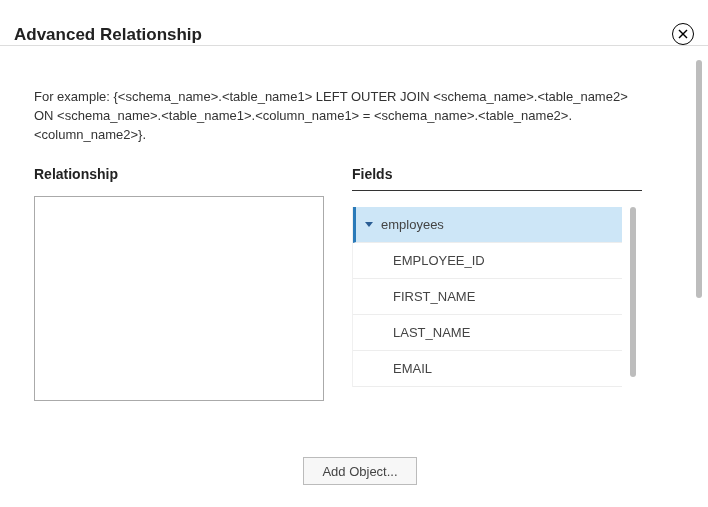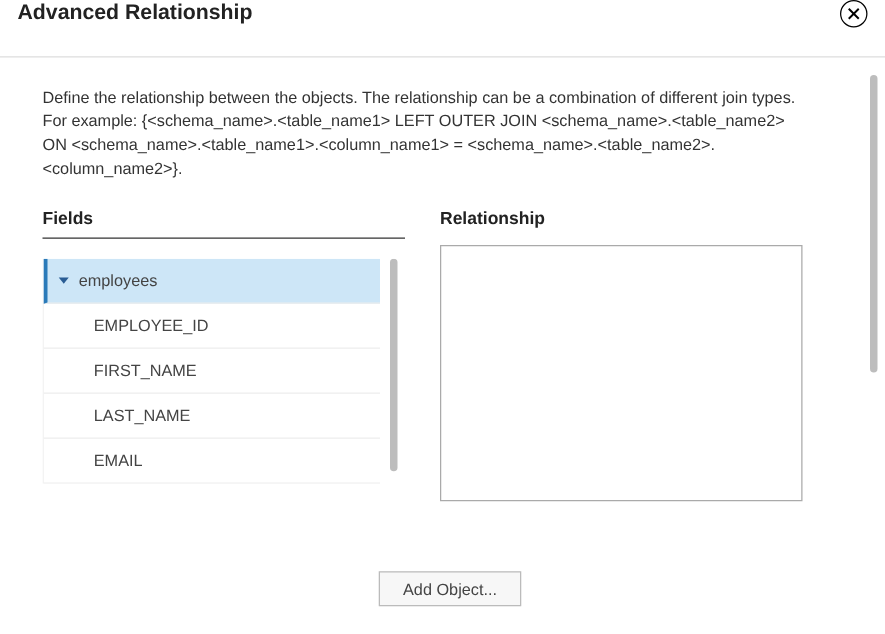--- a/index.html
+++ b/index.html
@@ -13,21 +13,21 @@
   }
   .dialog {
     position: relative;
     width: 708px; height: 507px;
     display: flex;
     flex-direction: column;
   }
   .titlebar {
     height: 46px;
     display: flex;
-    align-items: flex-start;
+    align-items: flex-end;
     justify-content: space-between;
     padding: 0 14px;
     border-bottom: 1px solid #ddd;
   }
   .title {
     font-size: 17px; font-weight: 600; color: #222;
   }
   .close-btn {
     width: 22px; height: 22px;
     border: 1.5px solid #000;
@@ -165,25 +165,30 @@
         <line x1="1" y1="1" x2="9" y2="9" stroke="#000" stroke-width="1.5"></line>
         <line x1="9" y1="1" x2="1" y2="9" stroke="#000" stroke-width="1.5"></line>
       </svg>
     </div>
   </div>
 
   <div class="body">
     <div class="body-scrollbar"></div>
 
     <div class="desc">
-      <span>Define the relationship between the objects. The relationship can be a combination of different join types.</span><br>
+      <br>
       <span>For example: {&lt;schema_name&gt;.&lt;table_name1&gt; LEFT OUTER JOIN &lt;schema_name&gt;.&lt;table_name2&gt; ON &lt;schema_name&gt;.&lt;table_name1&gt;.&lt;column_name1&gt; = &lt;schema_name&gt;.&lt;table_name2&gt;.&lt;column_name2&gt;}.</span>
     </div>
 
     <div class="columns">
+
+      <div class="col rel-col">
+        <div class="col-header" style="border-bottom:none;">Relationship</div>
+        <textarea class="rel-box" style=""></textarea>
+      </div>
 
       <div class="col fields-col">
         <div class="col-header">Fields</div>
 
         <div class="fields-container">
           <div class="fields-list">
 
             <div class="tree-row node">
               <span class="disclosure"></span>
               <span>employees</span>
@@ -199,25 +204,20 @@
               <span>LAST_NAME</span>
             </div>
             <div class="tree-row child">
               <span>EMAIL</span>
             </div>
           </div>
           <div class="fields-scrollbar"></div>
         </div>
       </div>
 
-      <div class="col rel-col">
-        <div class="col-header" style="border-bottom:none;">Relationship</div>
-        <textarea class="rel-box" style=""></textarea>
-      </div>
-
     </div>
   </div>
 
   <div class="footer">
     <button class="btn add">Add Object...</button>
     <span class="spacer"></span>
   </div>
 
 </div>
 

